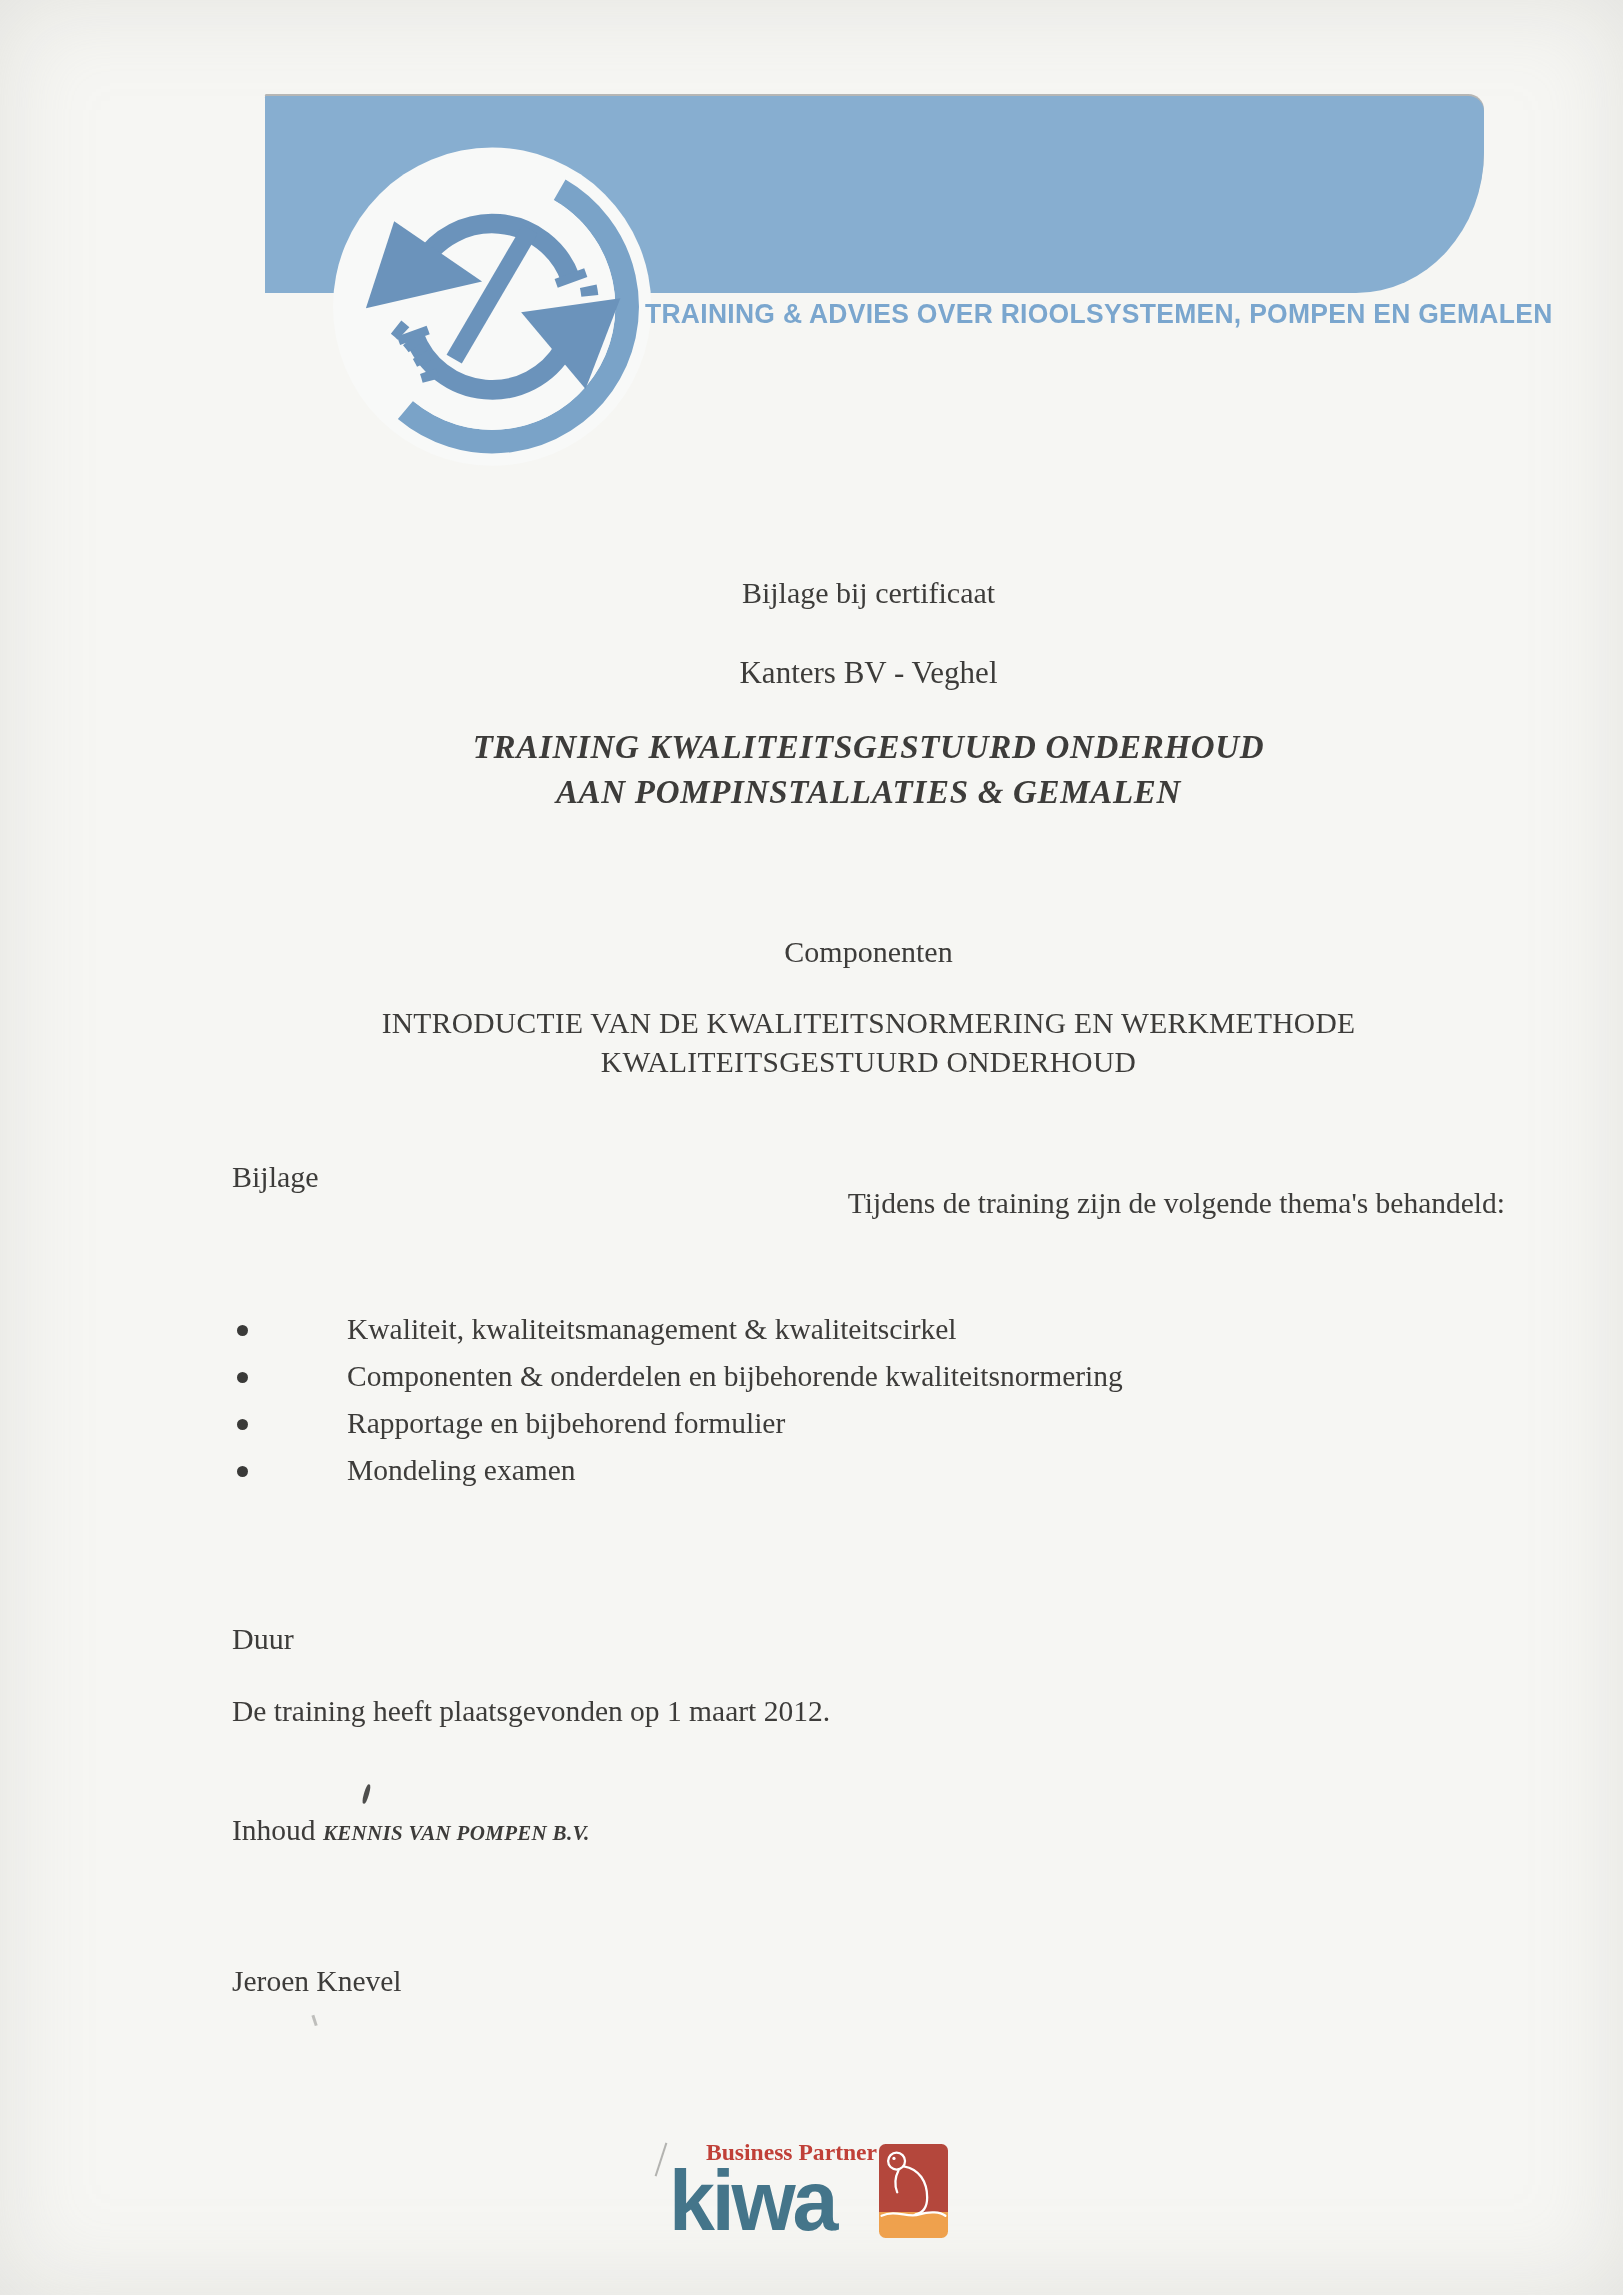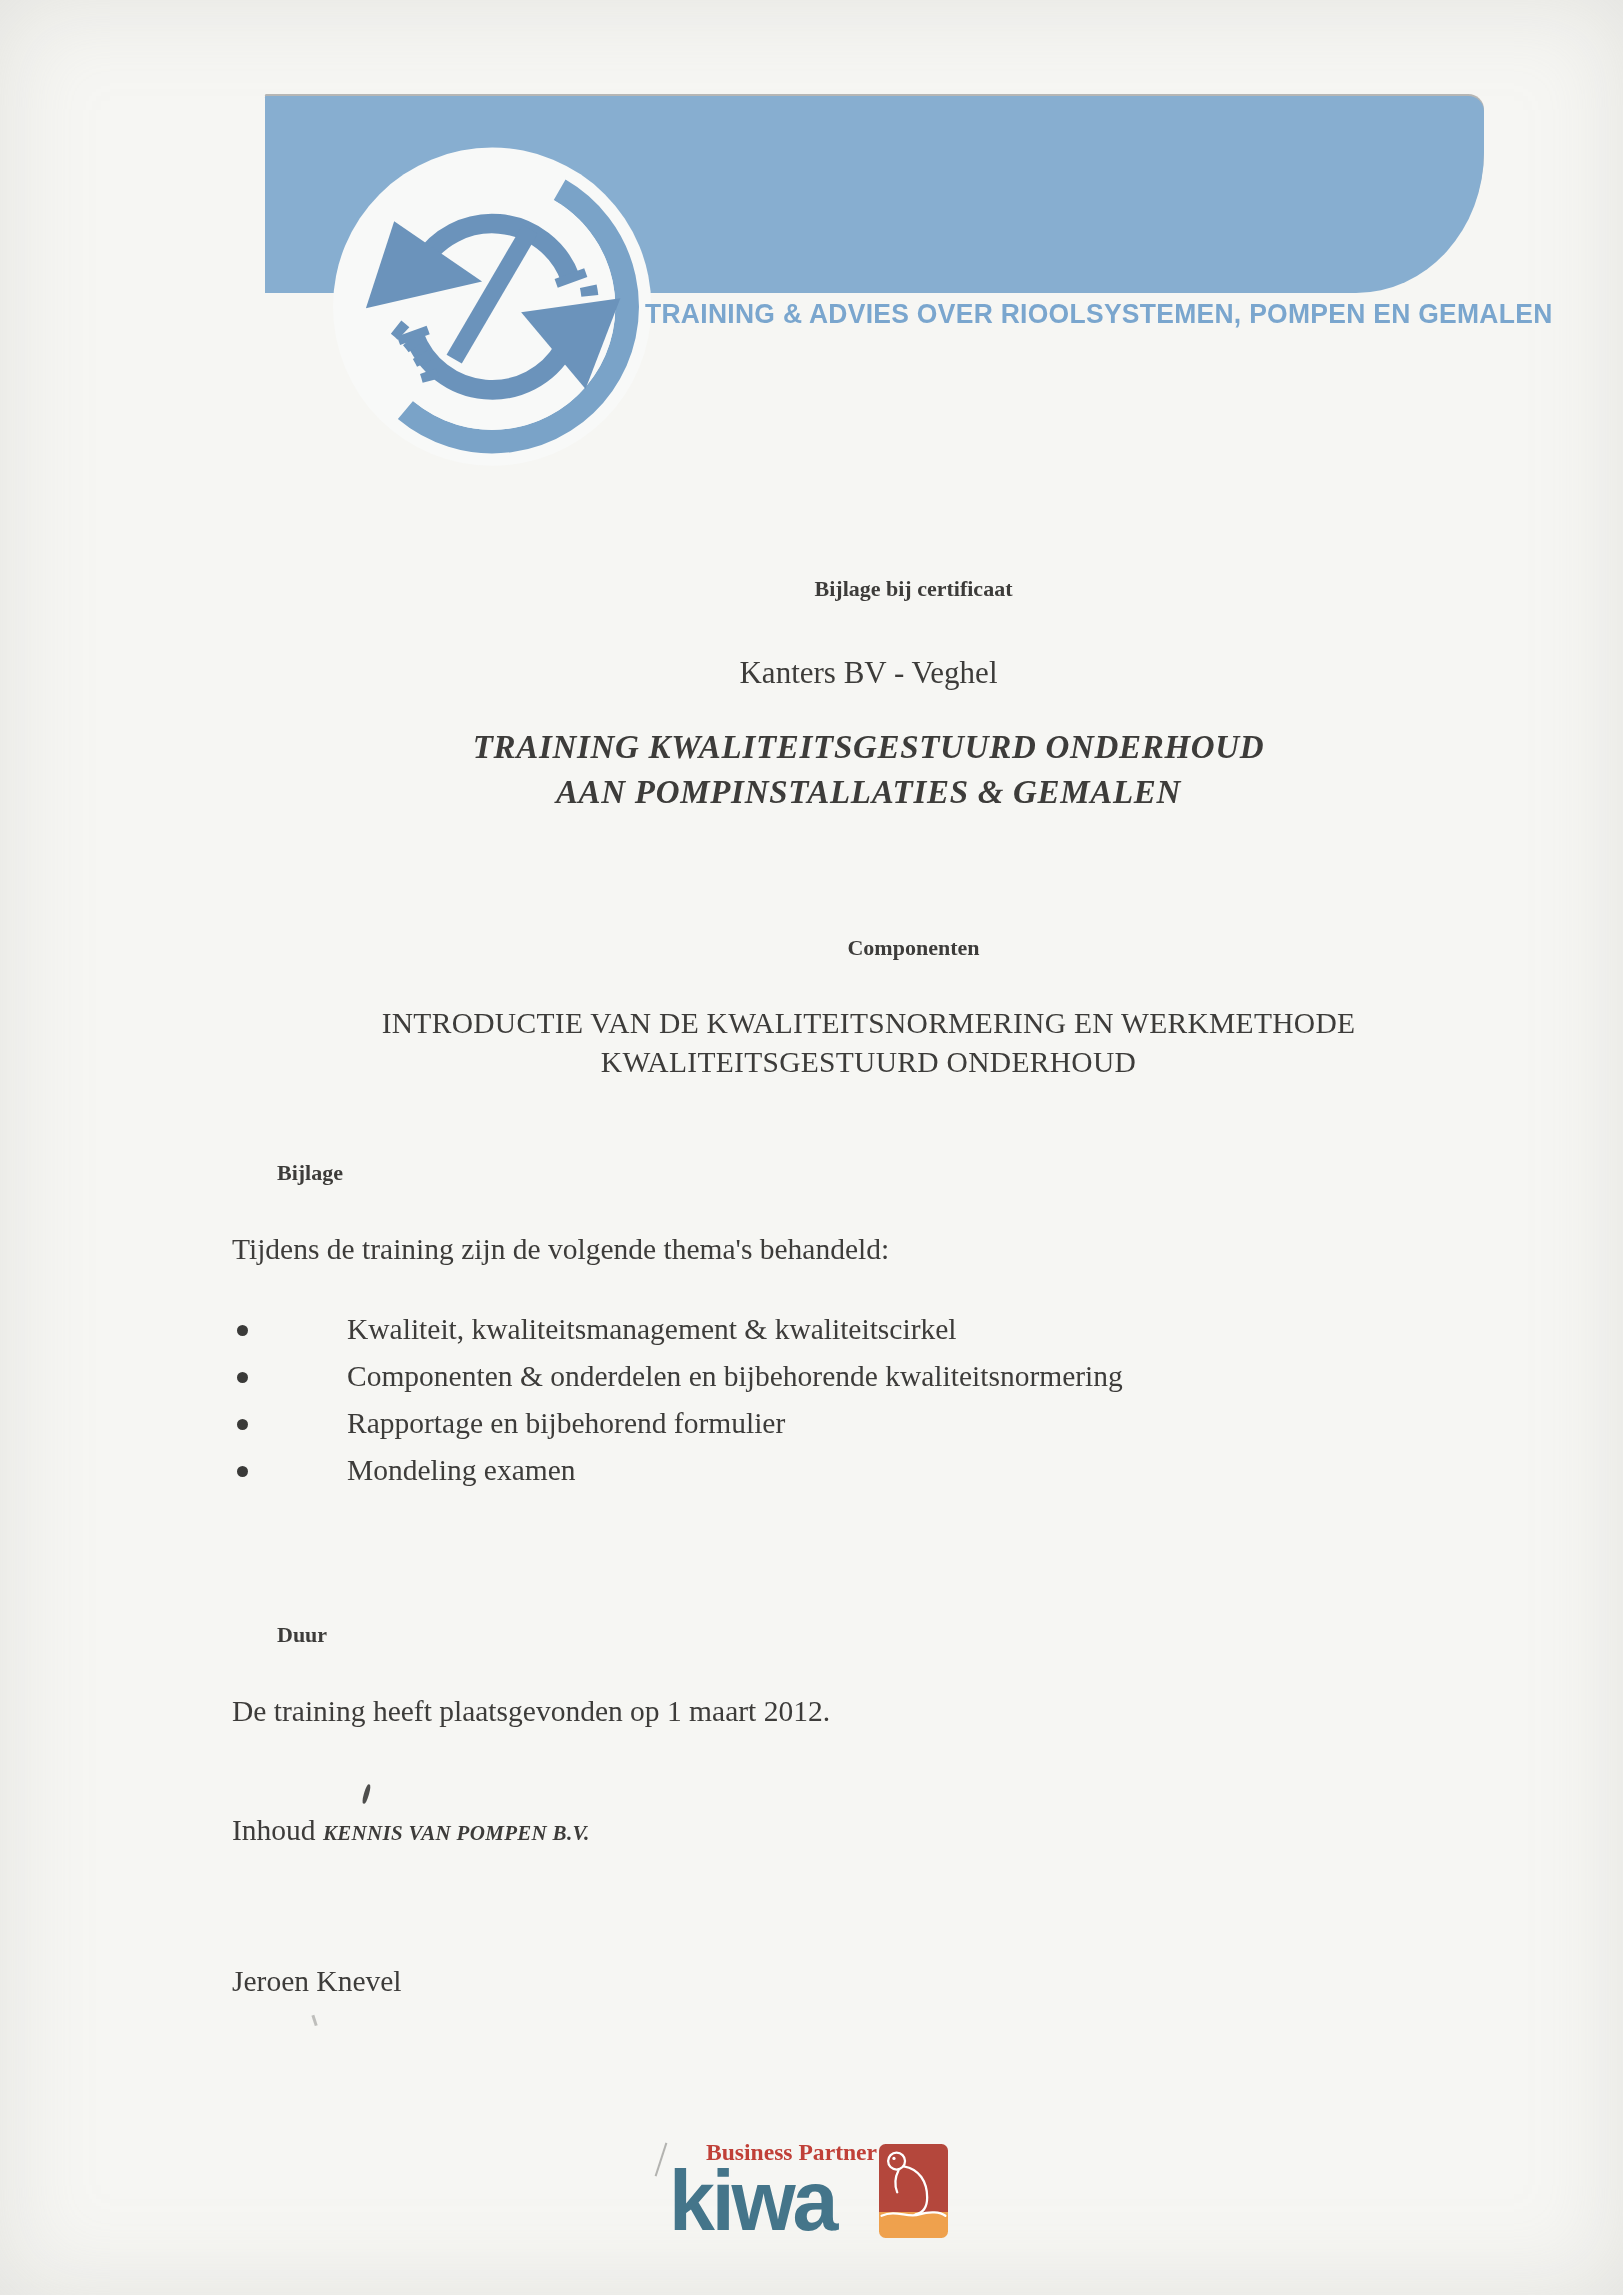--- a/index.html
+++ b/index.html
@@ -32,31 +32,31 @@
   }
   .brand-tagline {
     position:absolute; left:645px; top:299px;
     font-family:"Liberation Sans", sans-serif;
     font-weight:700; font-size:27px; letter-spacing:0.3px;
     color:#7aa6ce; white-space:nowrap;
     transform:scaleX(.98); transform-origin:left;
   }
   
   .doc-center { position:absolute; left:232px; width:1273px; text-align:center; }
-  .h-bold   { font-weight:700; font-size:22px;margin-left:45px; }
+  .h-bold   { font-weight:400; font-size:30px; }
   .t-normal { font-size:30px; }
   .bijlage      { top:576px; }
   .kanters      { top:655px; font-size:31px; }
   .training-title { top:725px; font-weight:700; font-style:italic; font-size:33px; line-height:1.36; letter-spacing:0.7px; }
   .doelstelling { top:935px; }
   .introductie  { top:1004px; font-size:29.5px; line-height:1.33; letter-spacing:0.3px; }
   
   .doc-left { position:absolute; left:232px; width:1273px; text-align:left; }
   .inhoud   { top:1160px; }
-  .tijdens  { top:1233px; font-size:29.5px; }
+  .tijdens  { top:1187px; font-size:29.5px;text-align:right; }
   .topics   { top:1313px; }
   .topic-row { position:relative; height:47px; font-size:29.5px; white-space:nowrap; }
   .topic-row .dot {
     position:absolute; left:5.2px; top:11.8px; width:11px; height:11px;
     border-radius:50%; background:#3a3a38;
   }
   .topic-row .txt { position:absolute; left:115px; top:0; }
   .duur       { top:1622px; }
   .duur-text  { top:1695px; font-size:29.5px; }
   .namens     { top:1814px; font-size:29.5px; }

